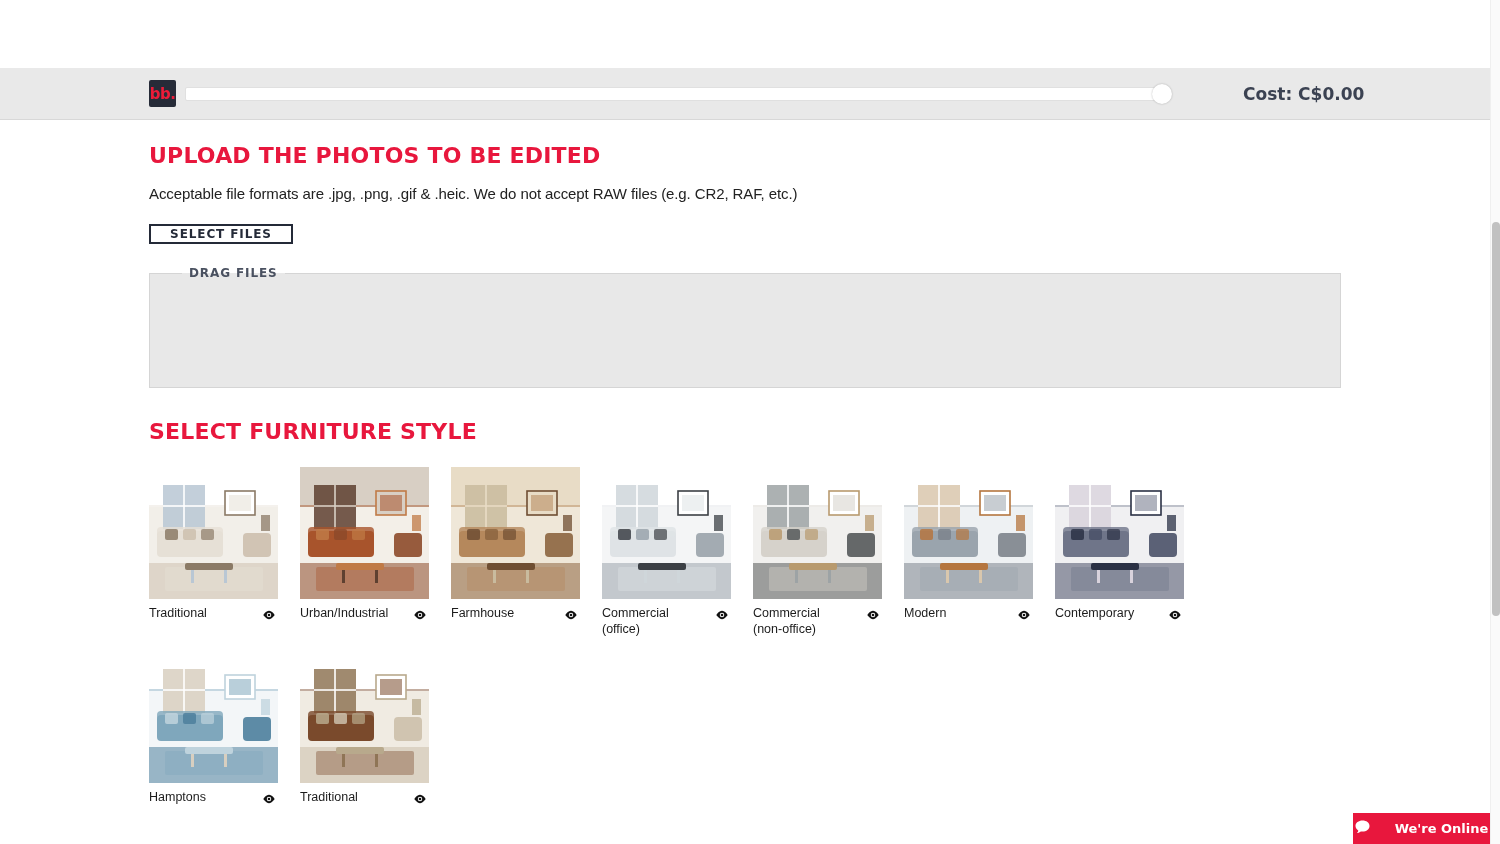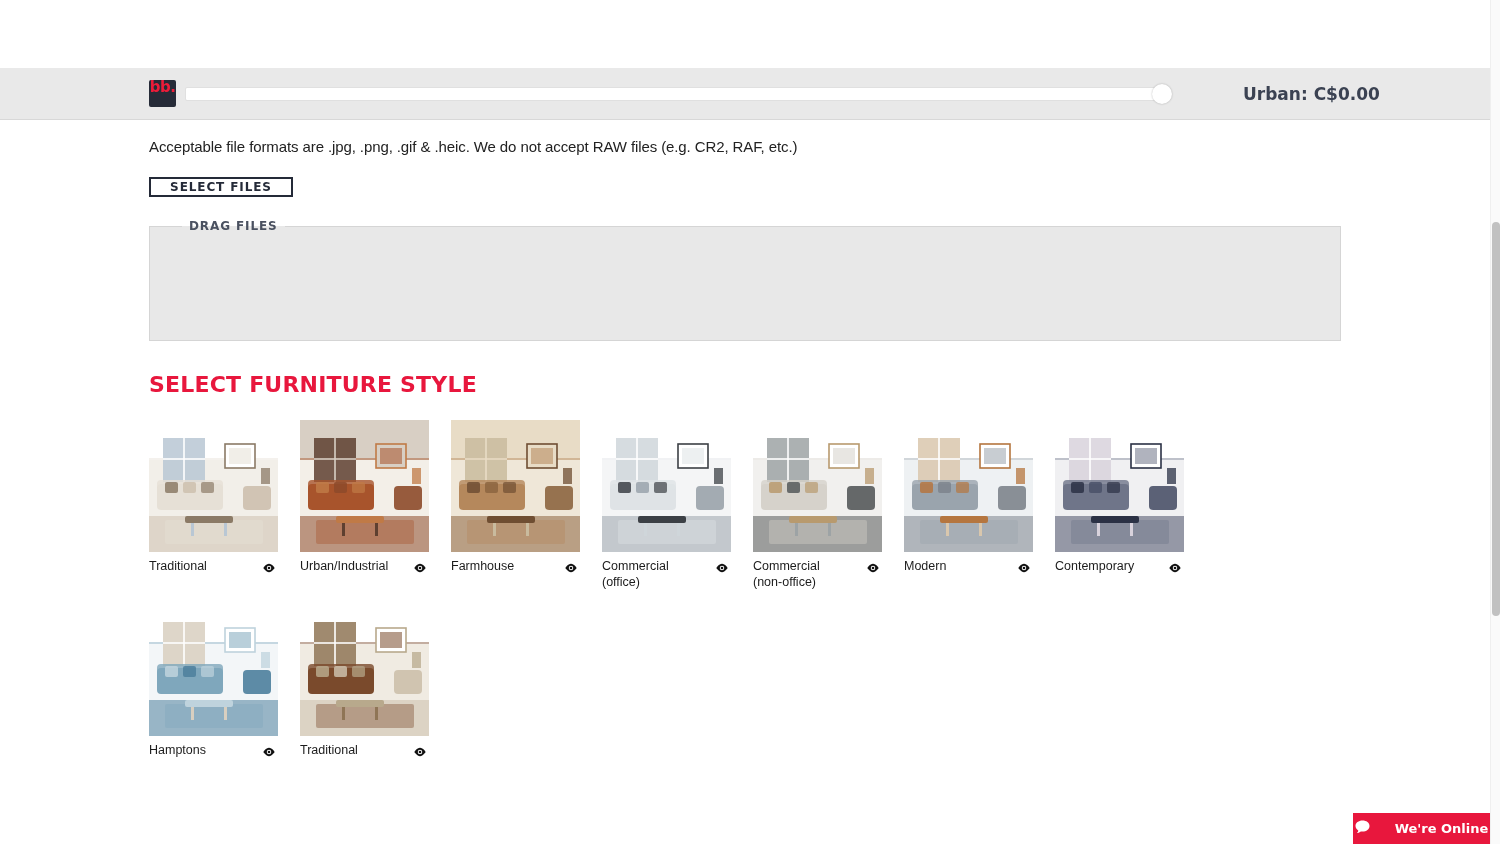--- a/index.html
+++ b/index.html
@@ -40,20 +40,21 @@
     align-items: center;
   }
 
   .brand-logo {
     margin-left: 149px;
     width: 27px;
     height: 27px;
     background: #262b38;
     border-radius: 2px;
     display: flex;
+    align-items: flex-end;
     justify-content: center;
     flex: none;
   }
   .brand-logo-text {
     color: #ec1c39;
     font-size: 15px;
     font-weight: 700;
     line-height: 1;
     letter-spacing: -0.5px;
     padding-bottom: 5px;
@@ -259,26 +260,27 @@
   <div class="header-bar">
     <div class="brand-logo">
       <span class="brand-logo-text">bb.</span>
     </div>
 
     <div class="progress-wrap">
       <div class="progress-track"></div>
       <div class="progress-knob" style="left: 967px;"></div>
     </div>
 
-    <div class="cost-label">Urban: C$0.00</div>
+    <div class="cost-label">Cost: C$0.00</div>
   </div>
 
   <div class="content">
     <div class="inner">
 
+      <div class="section-title upload-title">UPLOAD THE PHOTOS TO BE EDITED</div>
 
       <div class="format-note">Acceptable file formats are .jpg, .png, .gif &amp; .heic. We do not accept RAW files (e.g. CR2, RAF, etc.)</div>
 
       <button class="select-files-btn">SELECT FILES</button>
 
       <fieldset class="drag-fieldset">
         <legend class="drag-legend">DRAG FILES</legend>
       </fieldset>
 
       <div class="section-title furniture-title">SELECT FURNITURE STYLE</div>

